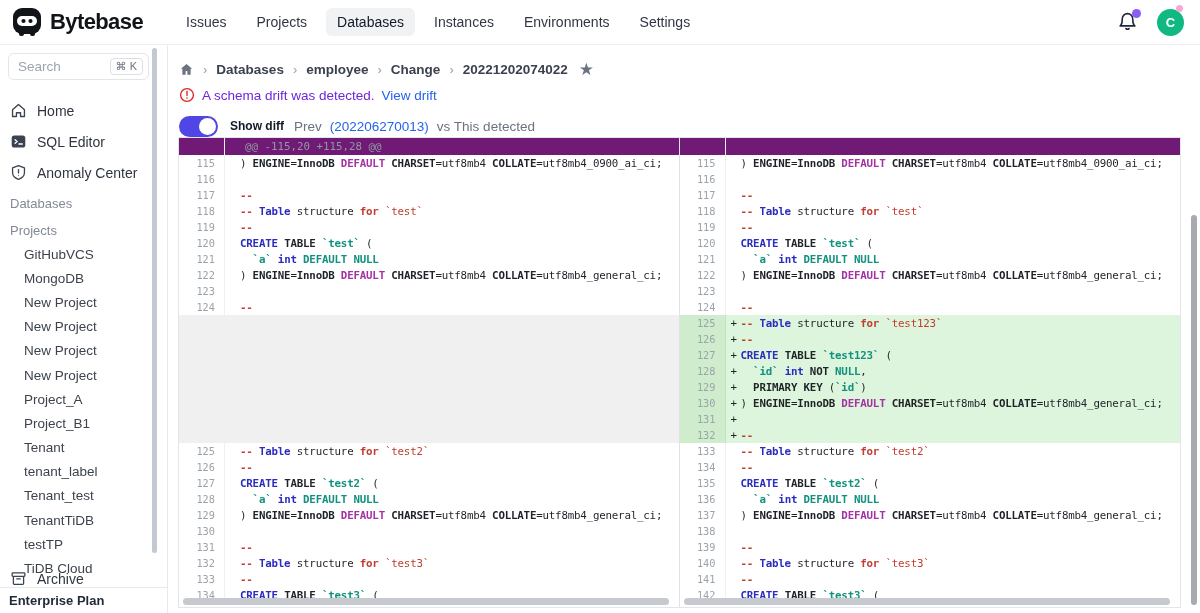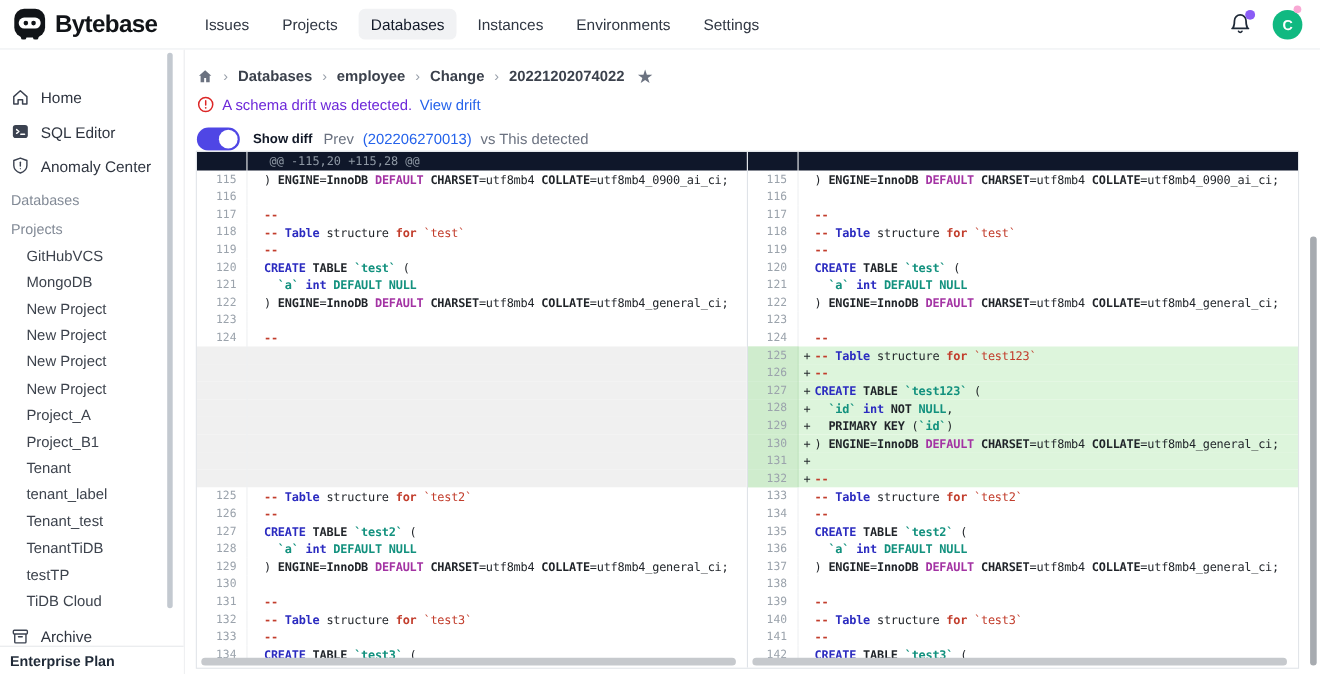--- a/index.html
+++ b/index.html
@@ -22,21 +22,21 @@
   .avatar-dot { position:absolute; right:1px; top:-4px; width:7px; height:7px; border-radius:50%; background:#f9a8d4; }
 
   
   .sidebar { position:absolute; left:0; top:45px; width:168px; height:568px; background:#fff;
     border-right:1px solid #e7e9ec; }
   .search-box { position:absolute; left:8px; top:8px; width:141px; height:27px; border:1px solid #e3e5e9;
     border-radius:6px; display:flex; align-items:center; padding:0 5px 0 9px; cursor:text; background:#fff; }
   .search-ph { color:#9ca3af; font-size:13.5px; flex:1; }
   .kbd { border:1px solid #dcdfe4; border-radius:4px; font-size:11px; color:#6b7280; padding:1px 5px;
     background:#fff; white-space:nowrap; }
-  .side-menu { position:absolute; left:0; top:28px; width:160px; }
+  .side-menu { position:absolute; left:0; top:50px; width:160px; }
   .side-item { display:flex; align-items:center; gap:10px; padding:7px 8px 7px 10px; font-size:14px;
     color:#2f3540; cursor:pointer; }
   .side-section { font-size:13px; color:#828a96; padding:8px 8px 4px 10px; }
   .proj-item { font-size:13.5px; color:#3d434d; padding:4.6px 8px 4.6px 24px; cursor:pointer; }
   .archive-row { position:absolute; left:0; top:518px; width:160px; }
   .plan-bar { position:absolute; left:0; bottom:0; width:167px; height:26px; border-top:1px solid #e7e9ec;
     display:flex; align-items:center; padding-left:9px; font-size:13px; font-weight:700; color:#1f2937; background:#fff; }
   .side-scrollbar { position:absolute; right:10px; top:3px; width:5px; height:505px; border-radius:3px; background:#c3c9d0; }
 
   
@@ -54,21 +54,21 @@
   .toggle-label { font-size:12px; font-weight:700; color:#111827; margin-left:4px; }
   .muted { font-size:13.5px; color:#6b7280; }
   .tb-link { font-size:13.5px; cursor:pointer;text-align:right; }
 
   
   .diff-wrap { position:absolute; left:10px; top:92px; width:1003px; height:471px; border:1px solid #e2e5e9;
     background:#fff; display:flex; overflow:hidden; }
   .pane { width:50%; height:100%; position:relative; overflow:hidden; }
   .pane.left { border-right:1px solid #dfe3e8; }
   .drow { display:flex; align-items:center; height:16px; font-family:"DejaVu Sans Mono", monospace; }
-  .drow.h { height:17px; background:#0f172a; }
+  .drow.h { height:17px; background:#701a75; }
   .gut { flex:none; width:46px; text-align:right; padding-right:9px; font-size:10.3px; color:#9ba3ac;
     border-right:1px solid #eef0f2; align-self:stretch; display:flex; align-items:center; justify-content:flex-end; }
   .sign { flex:none; width:15px; padding-left:5px; font-size:10.8px; color:#1f2328; }
   .code { white-space:pre; font-size:10.8px; letter-spacing:-0.2px; }
   .htext { white-space:pre; font-size:10.8px; color:#8e98a4; padding-left:5px; }
   .drow.a { background:#ddf5dc; }
   .drow.a .gut { background:#cfeccd; border-right-color:#c2e3c0; }
   .drow.f { background:#f0f0f0; }
   .tok-p { color:#1f2328; }
   .tok-k { color:#1f2328; font-weight:700; }
@@ -119,20 +119,24 @@
       <span class="bell-dot" style="background: rgb(139, 92, 246);"></span>
     </div>
     <div class="avatar" style="background: rgb(16, 185, 129);">
       <span>C</span>
       <span class="avatar-dot"></span>
     </div>
   </div>
 </div>
 
 <div class="sidebar">
+  <div class="search-box">
+    <span class="search-ph">Search</span>
+    <span class="kbd">⌘ K</span>
+  </div>
   <div class="side-menu">
     <div class="side-item">
       <span class="icon">
         <svg width="17" height="17" viewBox="0 0 20 20" fill="none" stroke="#3b4250" stroke-width="1.6" stroke-linejoin="round">
           <path d="M3 9.2 10 3l7 6.2V17h-4.6v-4.4H7.6V17H3z"></path>
         </svg>
       </span>
       <span>Home</span>
     </div>
     <div class="side-item">

